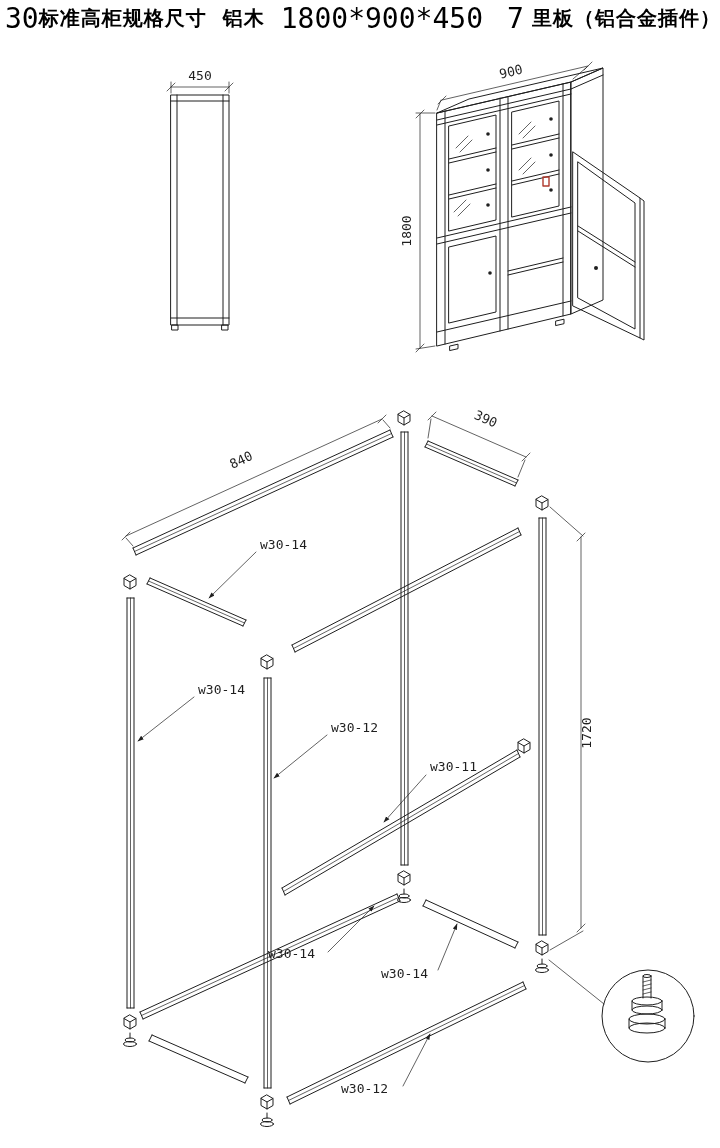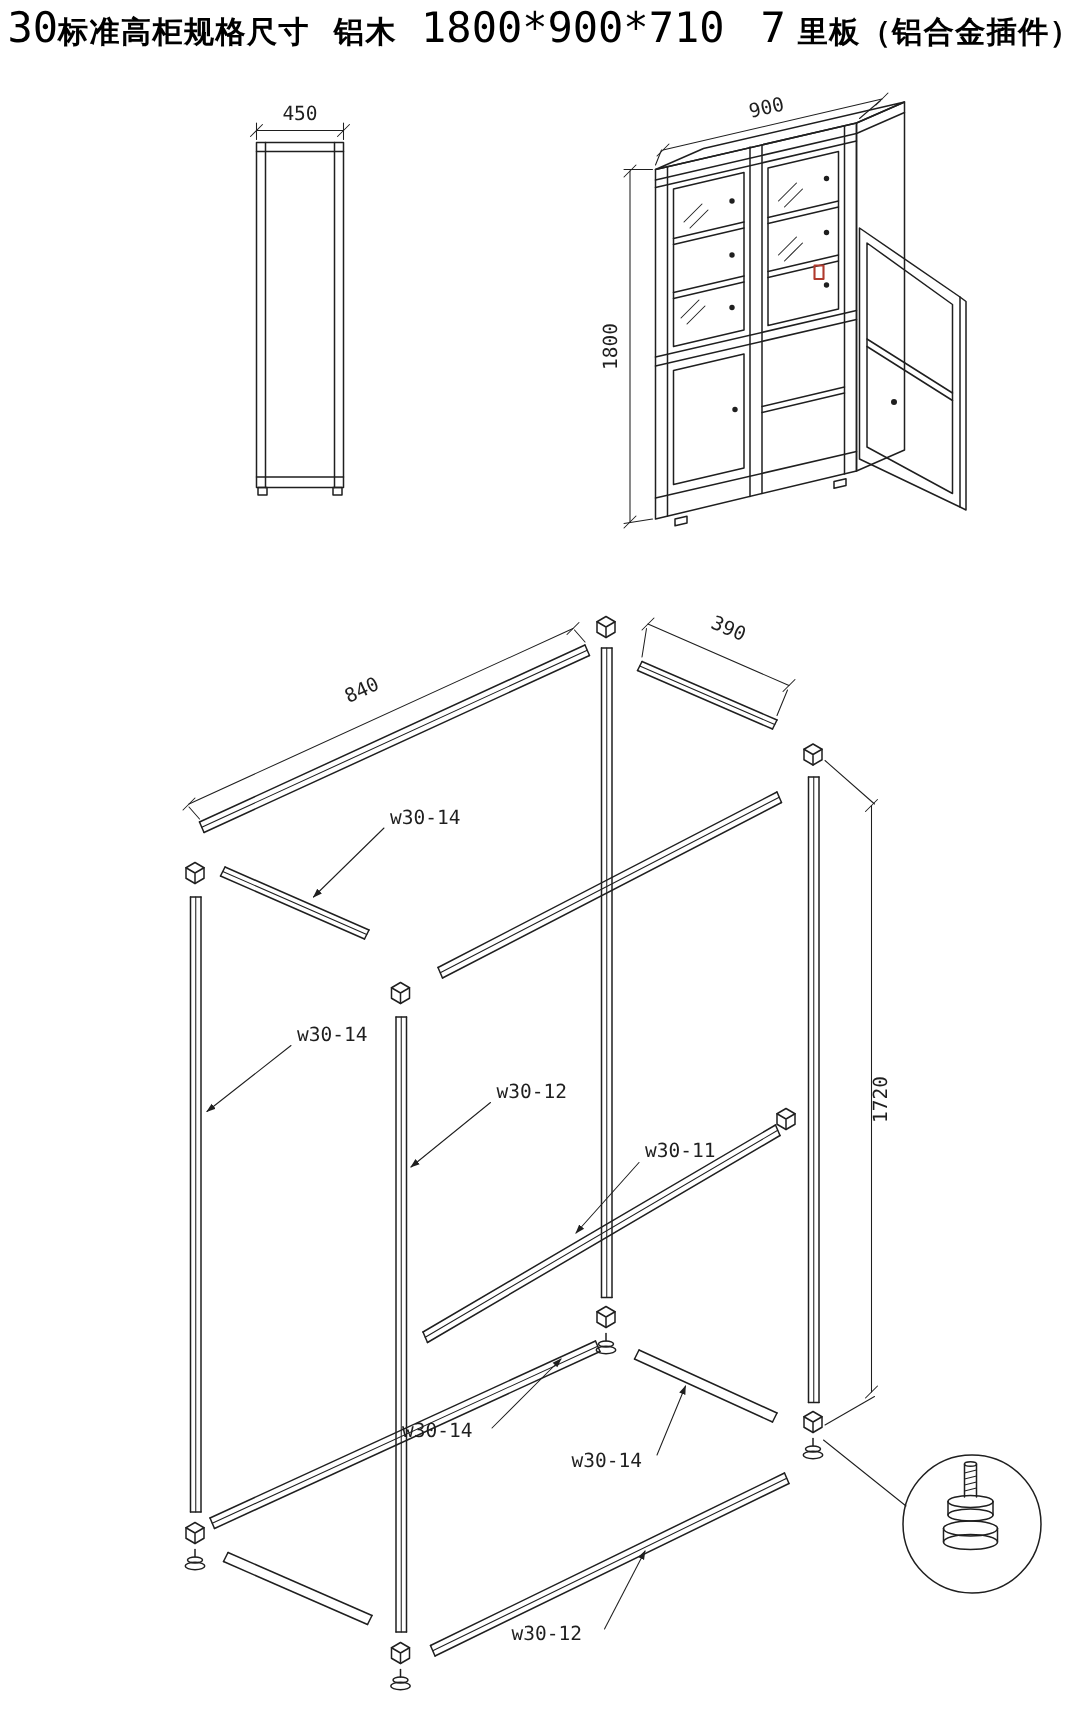--- a/index.html
+++ b/index.html
@@ -1,19 +1,19 @@
 <!DOCTYPE html>
 <html><head>
 <meta charset="utf-8">
 <style>
   * { margin:0; padding:0; box-sizing:border-box; }
   html,body { width:720px; height:1148px; background:#ffffff; font-family:"Liberation Sans",sans-serif; }
   .page { position:relative; width:720px; height:1148px; background:#ffffff; overflow:hidden; color:#000; }
 
-  .title-row { position:absolute; top:2px; left:5px; width:712px; display:flex; align-items:flex-end; white-space:nowrap; }
+  .title-row { position:absolute; top:2px; left:5px; width:712px; display:flex; align-items:center; white-space:nowrap; }
   .t-num { font-family:"DejaVu Sans Mono",monospace; font-size:28px; font-weight:400; }
   .t-cn  { font-family:Liberation Mono, monospace; font-size:20px; font-weight:700; letter-spacing:1px; }
   .gap-s { margin-left:8px; }
   .gap-m { margin-left:16px; }
   .gap-l { margin-left:24px; }
 
   svg.drawing { position:absolute; top:0; left:0; }
   .lines { stroke:#1f1f1f; fill:none; stroke-width:1; stroke-linecap:round; stroke-linejoin:round; }
   .thin  { stroke-width:0.7; }
   text.txt { fill:#1f1f1f; stroke:none; font-family:"DejaVu Sans Mono",monospace; font-size:13px; }
@@ -22,21 +22,21 @@
 </style>
 </head>
 <body>
 
 <div class="page">
 
   <div class="title-row">
     <span class="t-num">30</span>
     <span class="t-cn">标准高柜规格尺寸</span>
     <span class="t-cn gap-m">铝木</span>
-    <span class="t-num gap-m">1800*900*710</span>
+    <span class="t-num gap-m">1800*900*450</span>
     <span class="t-num gap-l">7</span>
     <span class="t-cn gap-s">里板（铝合金插件）</span>
   </div>
 
   <svg class="drawing" width="720" height="1148" viewBox="0 0 720 1148">
     <defs>
       <marker id="arr" viewBox="0 0 10 10" refX="9" refY="5" markerWidth="9" markerHeight="9" orient="auto-start-reverse">
         <path d="M0,1.5 L10,5 L0,8.5 Z" fill="#1f1f1f" stroke="none"></path>
       </marker>
       <g id="cube">

